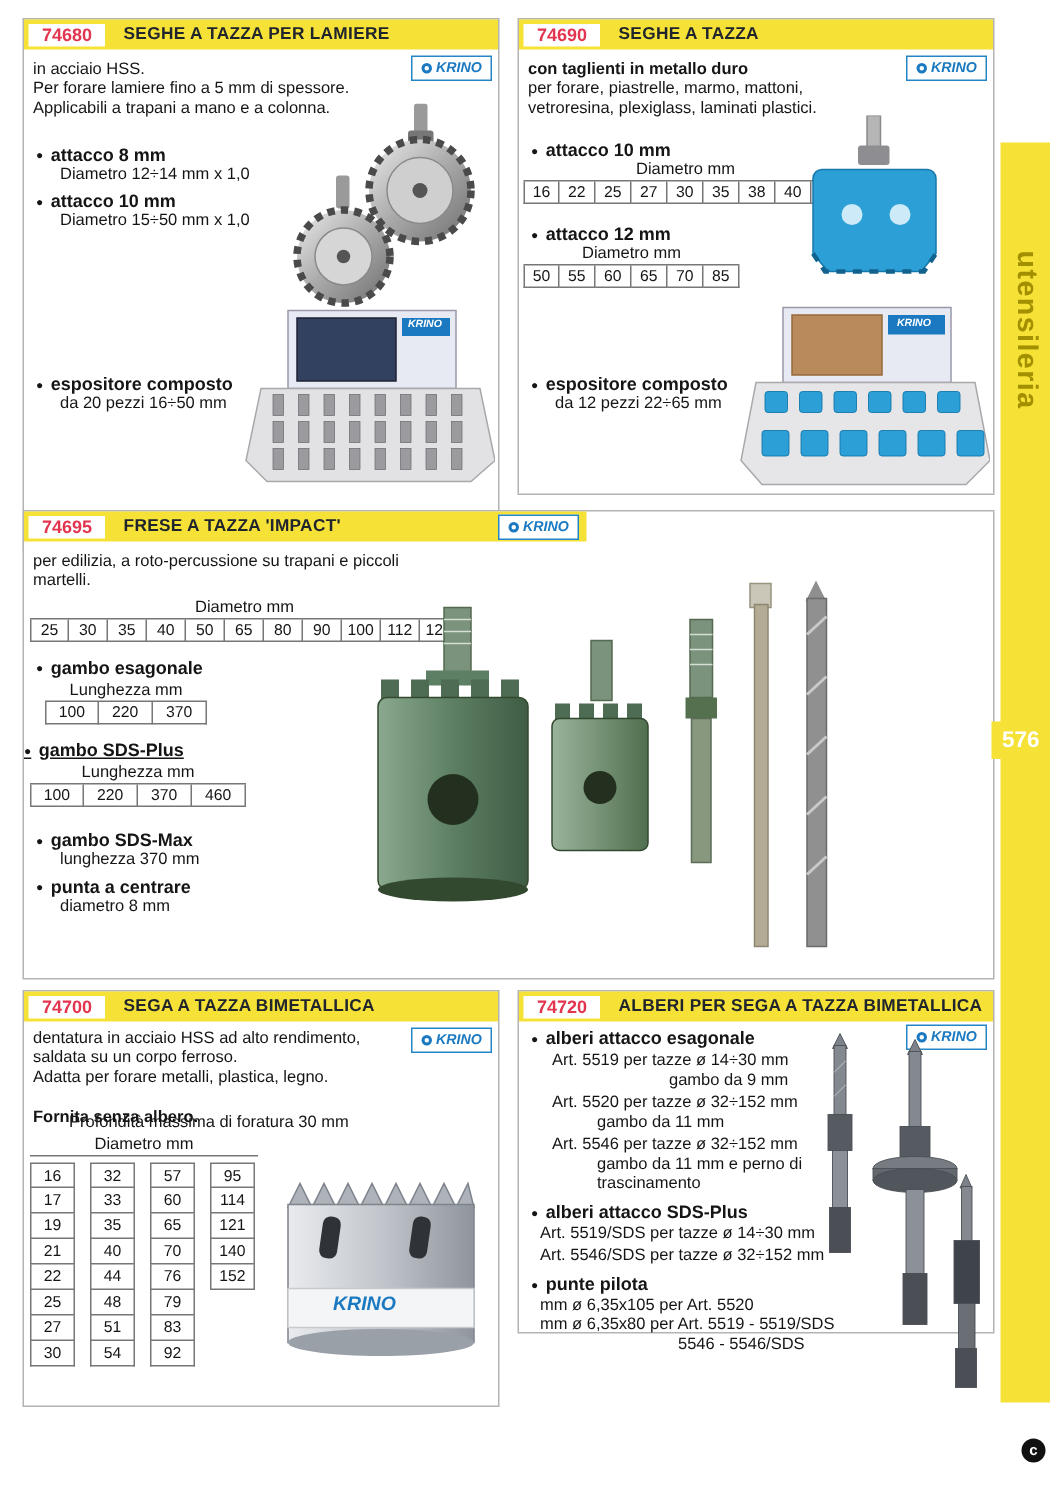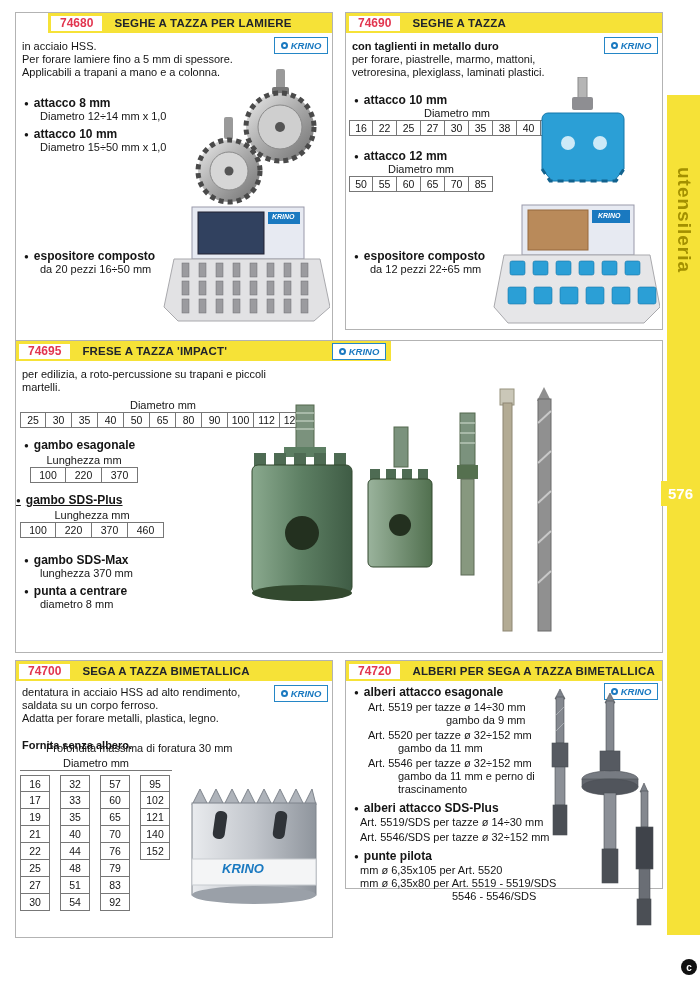--- a/index.html
+++ b/index.html
@@ -44,21 +44,21 @@
                 display:flex; justify-content:center; }
   .side-label { writing-mode:vertical-rl; font-size:19px; font-weight:bold; color:#a39000; margin-top:72px; letter-spacing:1px; }
   .page-tab { position:absolute; left:661px; top:481px; width:39px; height:25px; background:#f6e237; color:#fff;
               font-weight:bold; font-size:15px; display:flex; align-items:center; justify-content:center; }
   .copy { position:absolute; left:681px; top:959px; width:16px; height:16px; border-radius:50%; background:#111;
           color:#fff; font-size:10px; font-weight:bold; display:flex; align-items:center; justify-content:center; }
 </style>
 </head>
 <body>
 
-<section class="sec" style="left:15px;top:12px;width:318px;height:357px;padding-left:32px;">
+<section class="sec" style="left:15px;top:12px;width:318px;height:357px;">
   <header class="sec-header">
     <span class="code-box">74680</span>
     <span class="sec-title">SEGHE A TAZZA PER LAMIERE</span>
   </header>
   <div class="krino" style="left:258px;top:24px;">
     <span class="krino-ic"></span>
     <span>KRINO</span>
   </div>
   <div class="line" style="left:6px;top:27px;">in acciaio HSS.</div>
   <div class="line" style="left:6px;top:40px;">Per forare lamiere fino a 5 mm di spessore.</div>
@@ -362,21 +362,21 @@
         <span class="cellv">60</span>
         <span class="cellv">65</span>
         <span class="cellv">70</span>
         <span class="cellv">76</span>
         <span class="cellv">79</span>
         <span class="cellv">83</span>
         <span class="cellv">92</span>
       </div>
       <div class="vcol">
         <span class="cellv">95</span>
-        <span class="cellv">102</span>
+        <span class="cellv">114</span>
         <span class="cellv">121</span>
         <span class="cellv">140</span>
         <span class="cellv">152</span>
       </div>
     </div>
   </div>
 
   <div class="img" style="left:158px;top:112px;">
     <svg width="160" height="150" viewBox="0 0 160 150">
       <defs>

